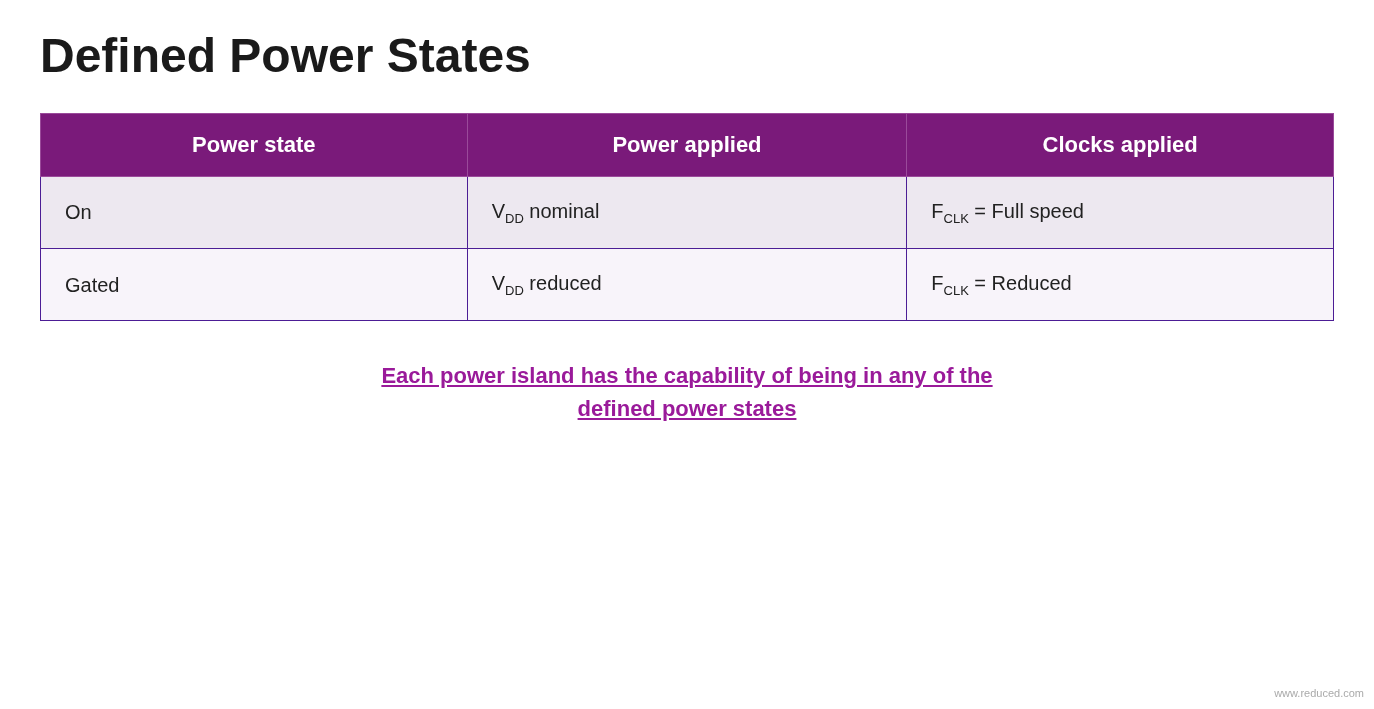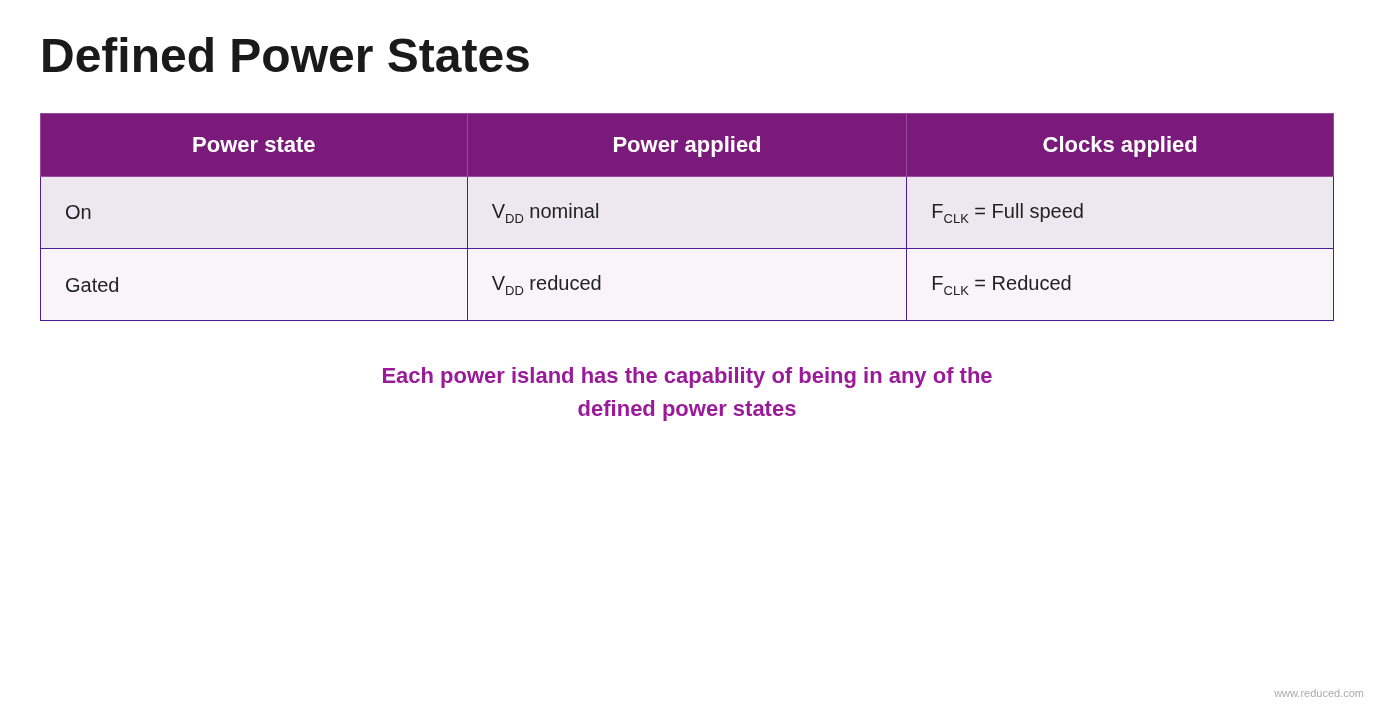--- a/index.html
+++ b/index.html
@@ -64,20 +64,21 @@
       text-align: right;
     }
 
     .footer-text {
       text-align: center;
       font-size: 22px;
       font-weight: bold;
       color: #9a1a9a;
       line-height: 1.5;
       padding: 10px 0;
+      text-decoration: underline;
     }
 
     .watermark {
       position: fixed;
       bottom: 10px;
       right: 10px;
       font-size: 11px;
       color: #aaaaaa;
     }
   </style>

